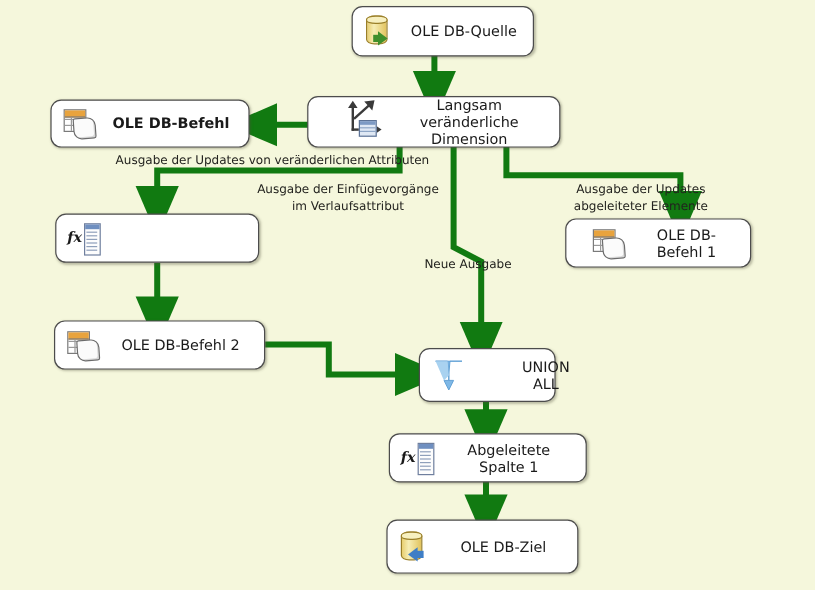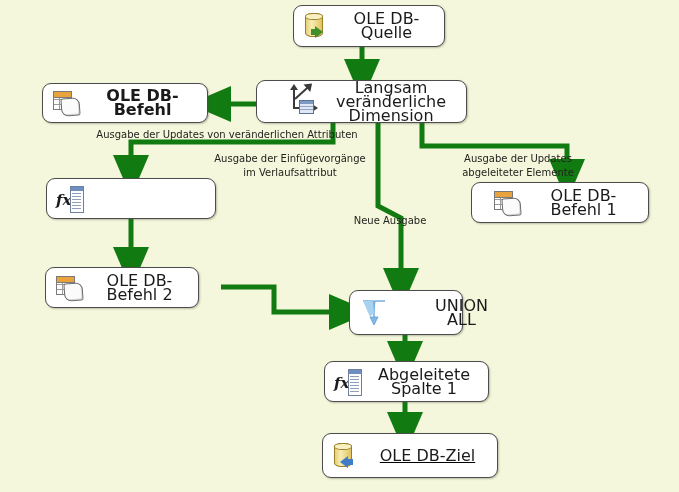--- a/index.html
+++ b/index.html
@@ -40,21 +40,21 @@
     flex: 0 0 auto;
     width: 30px;
     height: 30px;
     margin-left: 9px;
     margin-right: 4px;
     position: relative;
   }
   .node .lbl {
     flex: 1 1 auto;
     text-align: center;
-    font-size: 16px;
+    font-size: 12px;
     color: #1a1a1a;
     line-height: 14px;
     padding-right: 10px;
     padding-left: 2px;
     white-space: pre-line;
   }
   .edge-label {
     position: absolute;
     font-size: 10px;
     color: #23231f;
@@ -151,21 +151,21 @@
     transform: rotate(-4deg);
     box-shadow: inset -2px -2px 0 -1px #d8d8d8;
   }
 
   .ic-fx .fx {
     position: absolute;
     left: 0px; top: 7px;
     font-family: "DejaVu Serif", "Liberation Serif", serif;
     font-style: italic;
     font-weight: bold;
-    font-size: 15px;
+    font-size: 12px;
     color: #1a1a1a;
     text-align: right;
   }
   .ic-fx .col {
     position: absolute;
     left: 14px; top: 2px;
     width: 12px; height: 25px;
     background: #fdfdfd;
     border: 1px solid #6f7f9e;
   }
@@ -324,31 +324,31 @@
     <span class="lbl">OLE DB-Befehl</span>
   </div>
 
   <div class="node" style="left:46px; top:178px; width:170px; height:41px;">
     <span class="ic ic-fx">
       <span class="fx">fx</span>
         <span class="col"></span>
     </span>
   </div>
 
-  <div class="node" style="left:471px; top:182px; width:178px; height:41px;padding-left:12px;">
+  <div class="node" style="left:471px; top:182px; width:155px; height:41px;padding-left:12px;">
     <span class="ic ic-cmd">
       <span class="grid"></span>
         <span class="gl"></span>
         <span class="gl2"></span>
         <span class="scroll"></span>
     </span>
     <span class="lbl">OLE DB-Befehl 1</span>
   </div>
 
-  <div class="node" style="left:45px; top:267px; width:154px; height:41px;">
+  <div class="node" style="left:45px; top:267px; width:176px; height:41px;">
     <span class="ic ic-cmd">
       <span class="grid"></span>
         <span class="gl"></span>
         <span class="gl2"></span>
         <span class="scroll"></span>
     </span>
     <span class="lbl">OLE DB-Befehl 2</span>
   </div>
 
   <div class="node" style="left:349px; top:290px; width:114px; height:45px;gap:40px;">
@@ -362,32 +362,32 @@
   </div>
 
   <div class="node" style="left:324px; top:361px; width:165px; height:41px;">
     <span class="ic ic-fx">
       <span class="fx">fx</span>
         <span class="col"></span>
     </span>
     <span class="lbl">Abgeleitete Spalte 1</span>
   </div>
 
-  <div class="node" style="left:322px; top:433px; width:176px; height:45px;text-decoration:underline;">
+  <div class="node" style="left:322px; top:433px; width:160px; height:45px;">
     <span class="ic ic-db dest">
       <span class="cyl"></span>
         <span class="arrtail"></span>
         <span class="arr"></span>
     </span>
     <span class="lbl">OLE DB-Ziel</span>
   </div>
 
   <div class="edge-label" style="left:62px; top:128px; width:330px;">Ausgabe der Updates von veränderlichen Attributen</div>
 
   <div class="edge-label two" style="left:180px; top:152px; width:220px;">Ausgabe der Einfügevorgänge
 im Verlaufsattribut</div>
 
-  <div class="edge-label two" style="left:418px; top:152px; width:200px;">Ausgabe der Updates
+  <div class="edge-label two" style="left:434px; top:152px; width:200px;">Ausgabe der Updates
 abgeleiteter Elemente</div>
 
   <div class="edge-label" style="left:330px; top:214px; width:120px;">Neue Ausgabe</div>
 
 </div>
 
 </body></html>

